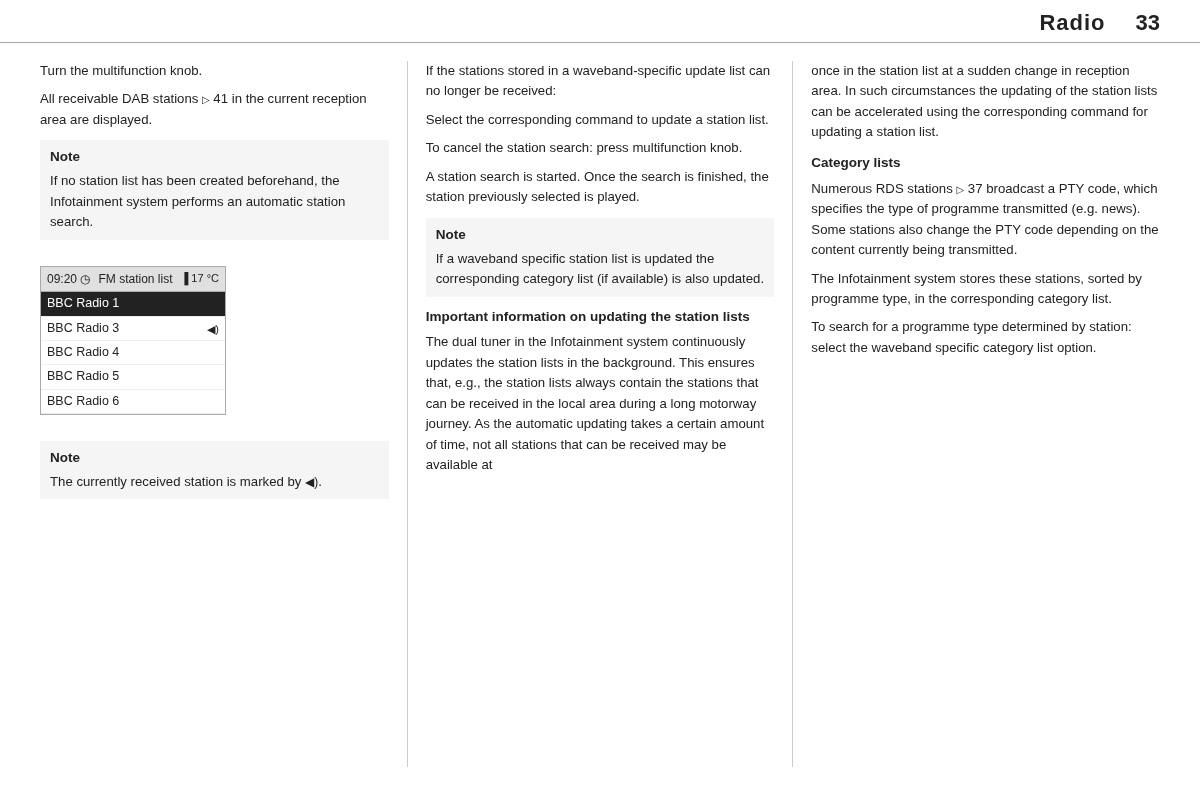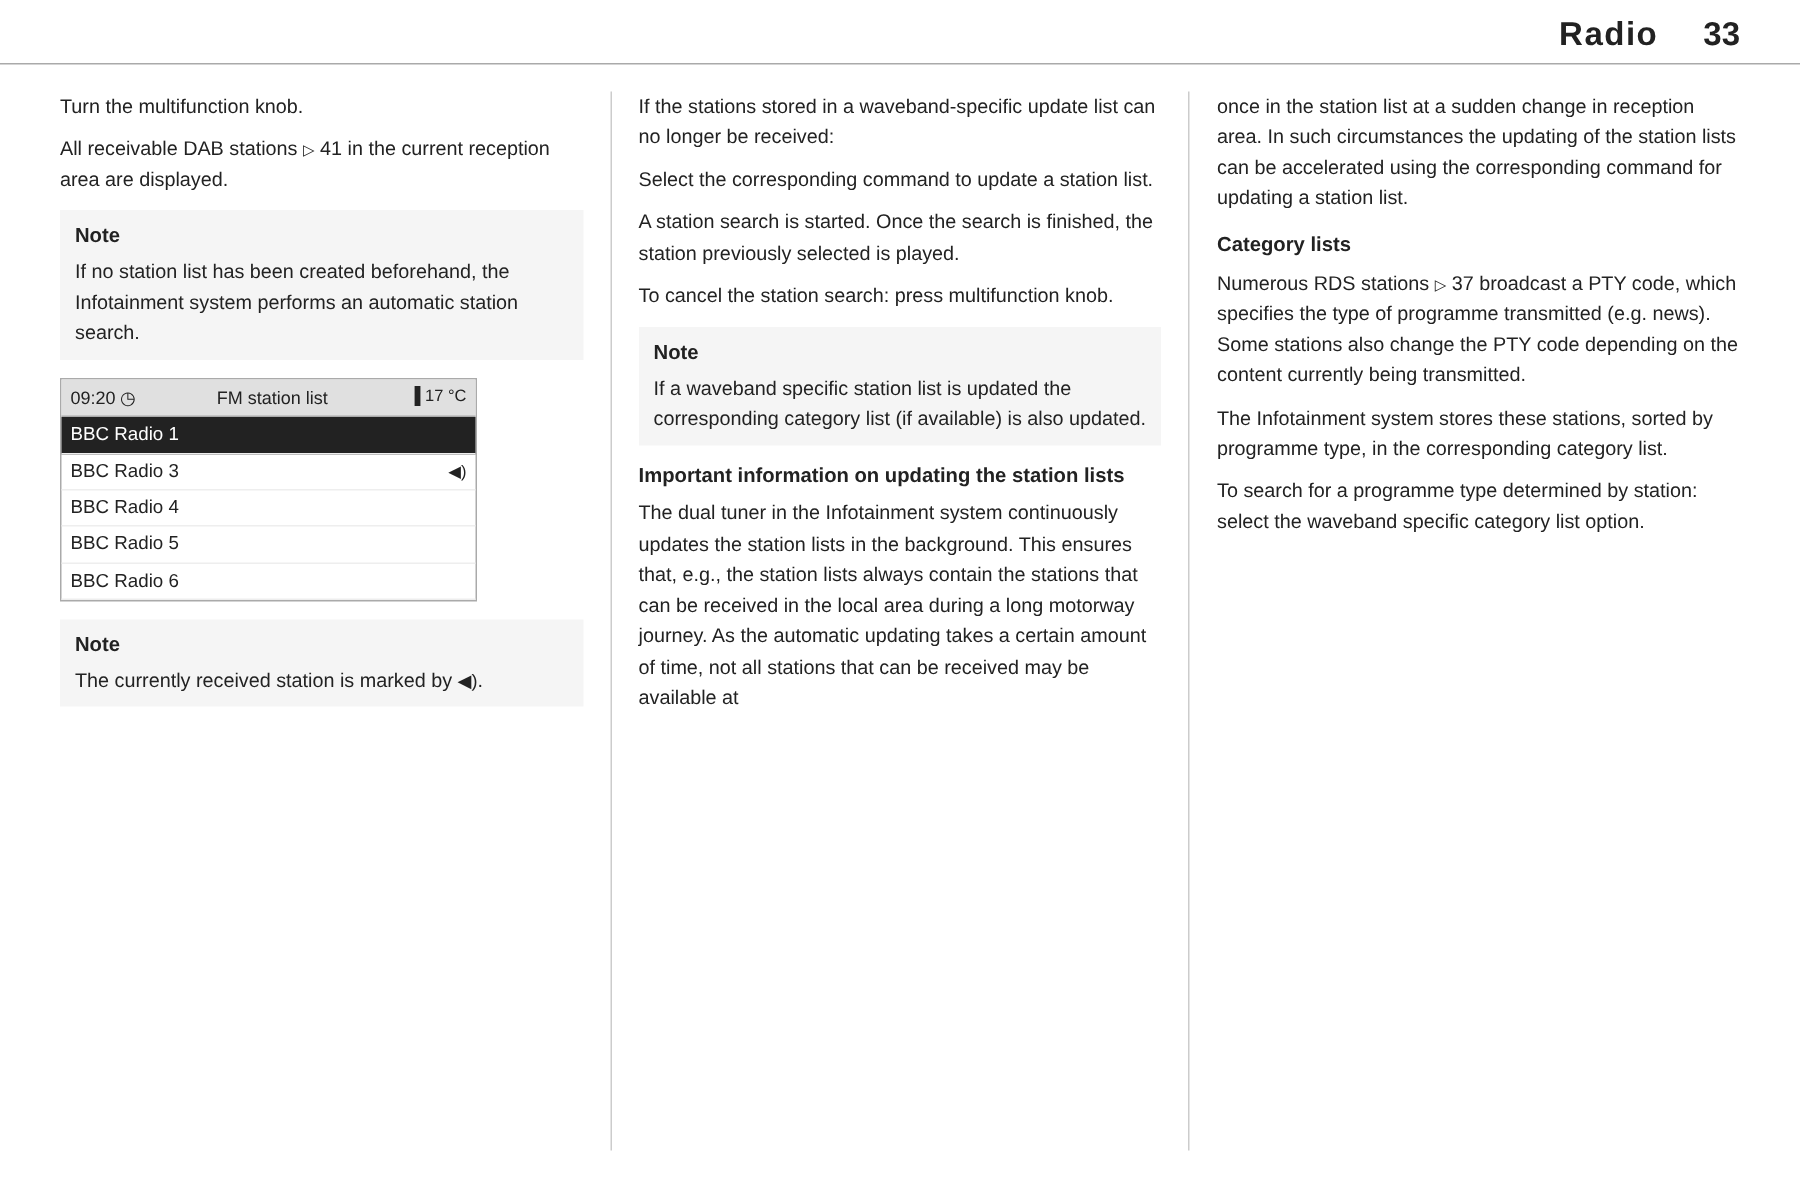--- a/index.html
+++ b/index.html
@@ -85,22 +85,22 @@
     .section-title {
       font-weight: bold;
       font-size: 13.5px;
       margin-bottom: 5px;
       margin-top: 10px;
     }
 
     
     .station-widget {
       border: 1px solid #aaa;
-      margin: 12px 0;
-      width: 278px;
+      margin: 26px 0;
+      width: 186px;
       font-size: 12px;
     }
     .station-widget-header {
       background: #e0e0e0;
       display: flex;
       justify-content: space-between;
       align-items: center;
       padding: 3px 6px;
       font-size: 12px;
       border-bottom: 1px solid #aaa;
@@ -196,22 +196,22 @@
         <span>The currently received station is marked by </span><span class="inline-speaker">◀)</span><span>.</span>
       </p>
     </div>
   </div>
 
   <div class="col-divider"></div>
 
   <div class="col">
     <p>If the stations stored in a waveband-specific update list can no longer be received:</p>
     <p>Select the corresponding command to update a station list.</p>
+    <p>To cancel the station search: press multifunction knob.</p>
     <p>A station search is started. Once the search is finished, the station previously selected is played.</p>
-    <p>To cancel the station search: press multifunction knob.</p>
 
     <div class="note-box">
       <div class="note-title">Note</div>
       <p>If a waveband specific station list is updated the corresponding category list (if available) is also updated.</p>
     </div>
 
     <div class="section-title">Important information on updating the station lists</div>
     <p>The dual tuner in the Infotainment system continuously updates the station lists in the background. This ensures that, e.g., the station lists always contain the stations that can be received in the local area during a long motorway journey. As the automatic updating takes a certain amount of time, not all stations that can be received may be available at</p>
   </div>
 

